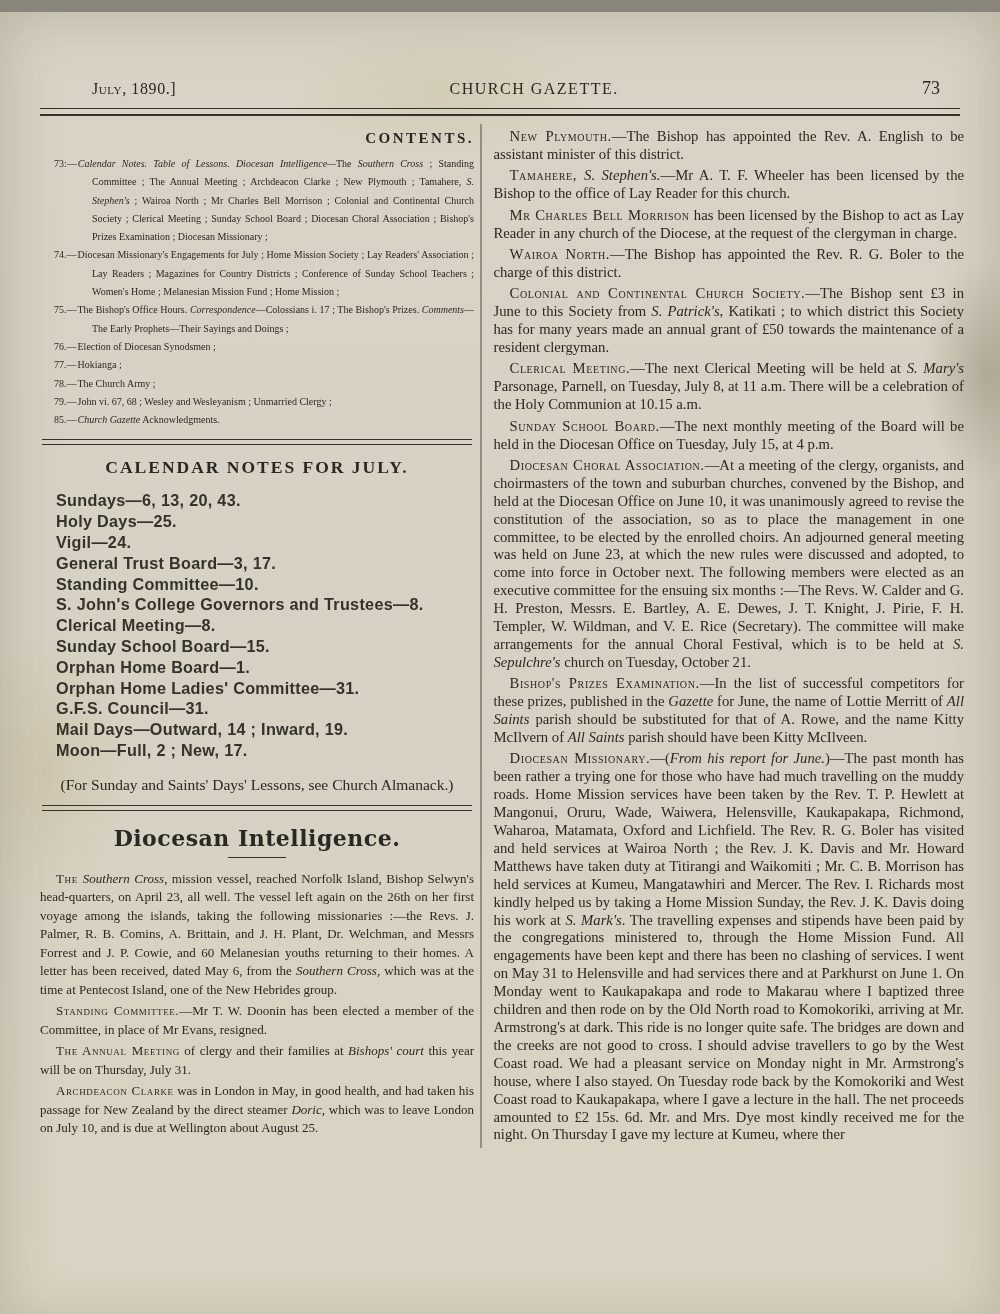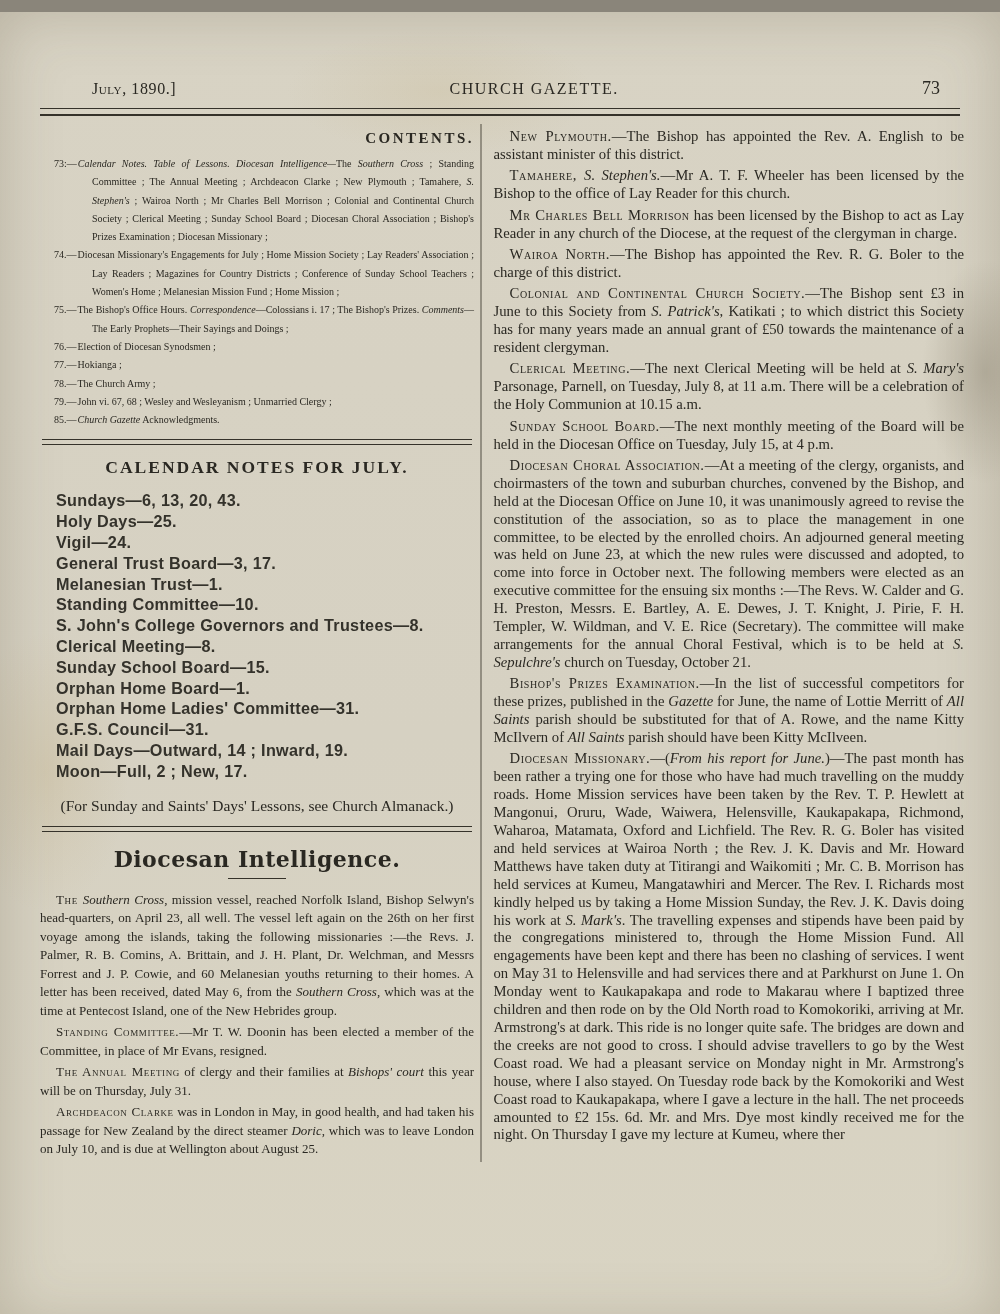--- a/index.html
+++ b/index.html
@@ -108,21 +108,20 @@
 
       <div class="rule-double"></div>
 
       <section>
         <h2 class="cal-head">CALENDAR NOTES FOR JULY.</h2>
         <ul class="cal-list">
             <li>Sundays—6, 13, 20, 43.</li>
             <li>Holy Days—25.</li>
             <li>Vigil—24.</li>
             <li>General Trust Board—3, 17.</li>
-            <li>Melanesian Trust—1.</li>
             <li>Standing Committee—10.</li>
             <li>S. John's College Governors and Trustees—8.</li>
             <li>Clerical Meeting—8.</li>
             <li>Sunday School Board—15.</li>
             <li>Orphan Home Board—1.</li>
             <li>Orphan Home Ladies' Committee—31.</li>
             <li>G.F.S. Council—31.</li>
             <li>Mail Days—Outward, 14 ; Inward, 19.</li>
             <li>Moon—Full, 2 ; New, 17.</li>
           </ul>

